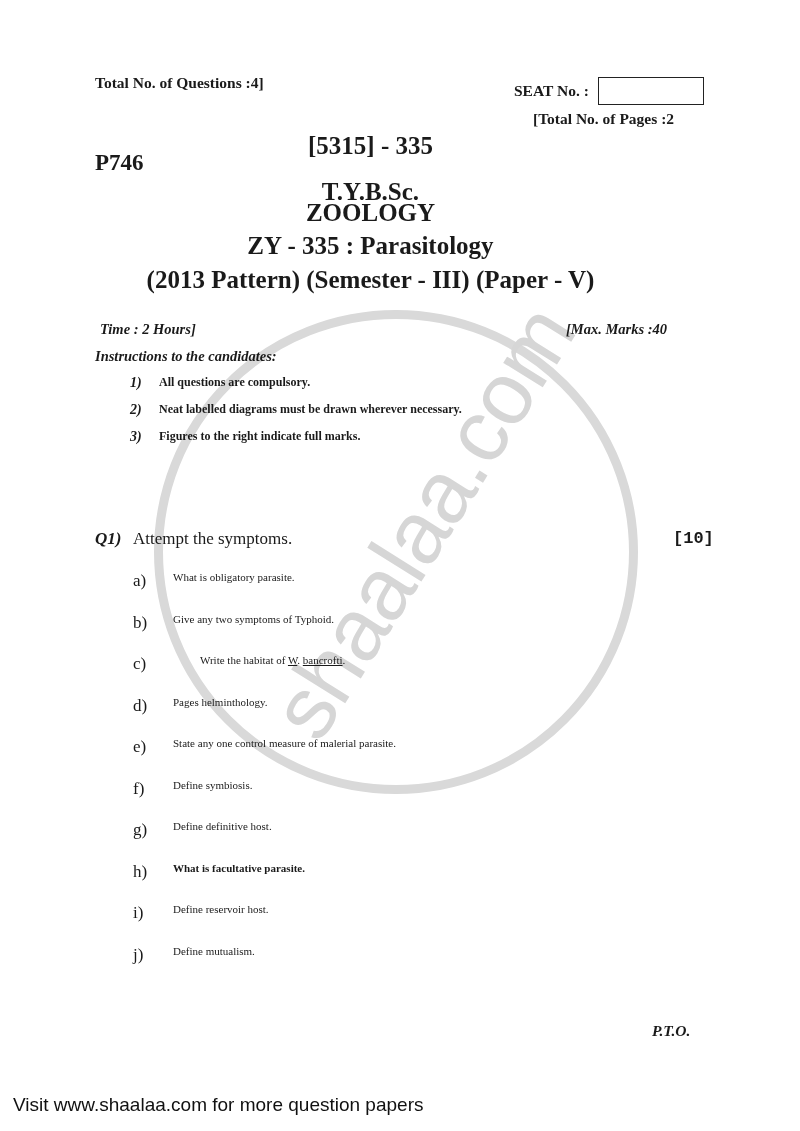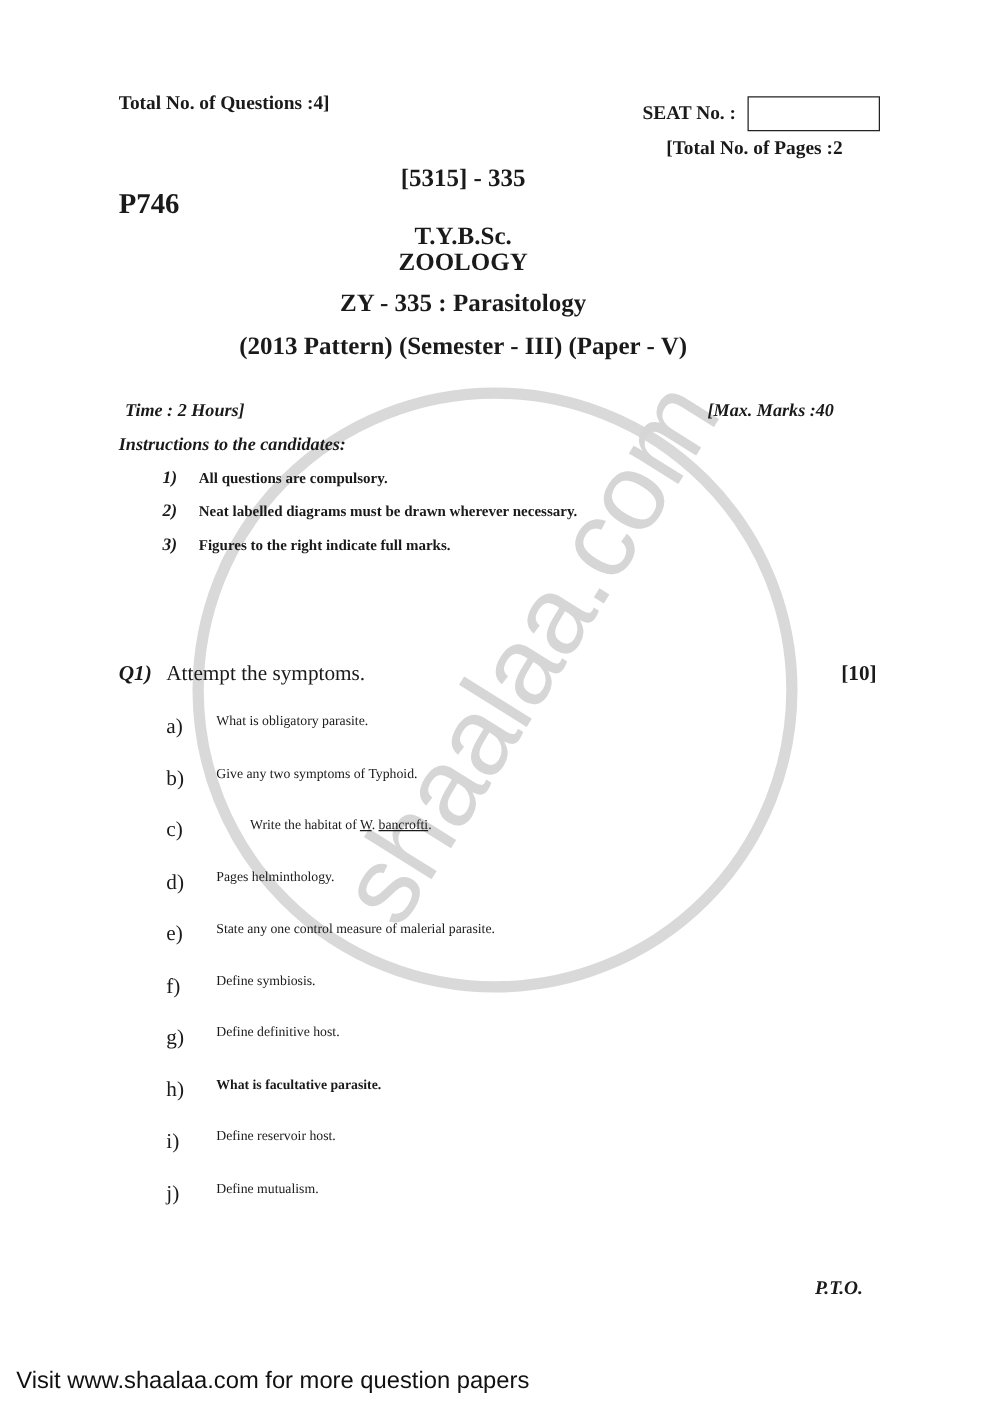--- a/index.html
+++ b/index.html
@@ -57,29 +57,29 @@
       border: 1.5px solid #222;
       box-sizing: border-box;
       background: transparent;
     }
     .title-line {
       position: absolute;
       left: 0;
       width: 741px;
       text-align: center;
       font-weight: bold;
-      font-size: 20px;
+      font-size: 25px;
     }
     .meta-italic { font-style: italic; font-weight: bold; font-size: 14.5px; }
     .instr-num { font-style: italic; font-weight: bold; font-size: 14px; }
     .instr-text { font-weight: bold; font-size: 12px; }
 
     .q-label { font-style: italic; font-weight: bold; font-size: 17px; }
     .q-text { font-size: 17px; }
-    .q-marks { font-weight: bold; font-size: 17px; }
+    .q-marks { font-weight: bold; font-size: 17px; font-family: Liberation Mono, monospace; }
     .sub-label { font-size: 17px; }
     .sub-text { font-size: 11px; }
     .u { text-decoration: underline; }
 
     .pto { font-style: italic; font-weight: bold; font-size: 15.5px; }
     .footer {
       font-family: "Liberation Sans", "DejaVu Sans", sans-serif;
       font-size: 19px;
       color: #111;
     }

